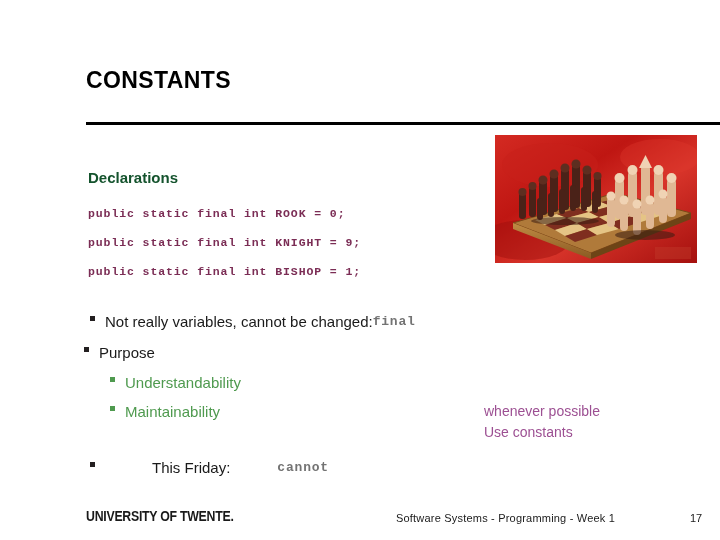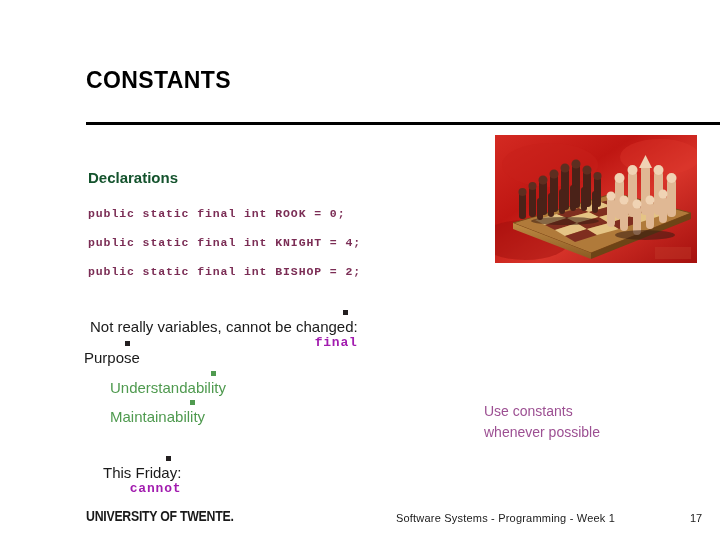--- a/index.html
+++ b/index.html
@@ -80,23 +80,22 @@
     height: 128px;
     overflow: hidden;
     background: #c41b18;
   }
   .photo svg { display: block; }
 
   
   .bullet-row {
     position: absolute;
     display: flex;
-    align-items: flex-end;
-    white-space: nowrap;
-    flex-direction: column;
+    align-items: center;
+    white-space: nowrap;
   }
   .bullet-mark {
     display: inline-block;
     width: 5px;
     height: 5px;
     margin-right: 10px;
     flex: 0 0 auto;
     position: relative;
     top: -3px;
   }
@@ -109,29 +108,29 @@
   }
   .bullet-l2 {
     font-size: 15px;
     color: #4f9a4f;
   }
 
   .inline-code {
     font-family: "Liberation Mono", "DejaVu Sans Mono", monospace;
     font-size: 13px;
     font-weight: bold;
-    color: #a21caf;
+    color: #737373;
     letter-spacing: 0.8px;
   }
 
   #bullet-not-variables { left: 90px; top: 313px; }
   #bullet-purpose       { left: 84px; top: 344px; }
   #bullet-understand    { left: 110px; top: 374px; }
   #bullet-maintain      { left: 110px; top: 403px; }
-  #bullet-friday        { left: 103px; top: 459px; }
+  #bullet-friday        { left: 90px; top: 459px; gap: 47px; }
 
   
   .side-note {
     position: absolute;
     left: 484px;
     top: 401px;
     font-size: 14px;
     color: #9c4f92;
     line-height: 21px;
     white-space: nowrap;
@@ -174,22 +173,22 @@
 <div class="slide">
 
   <div class="slide-title">CONSTANTS</div>
 
   <div class="title-rule"></div>
 
   <div class="declarations-heading">Declarations</div>
 
   <div class="code-list">
     <div class="code-line">public static final int ROOK = 0;</div>
-    <div class="code-line">public static final int KNIGHT = 4;</div>
-    <div class="code-line">public static final int BISHOP = 2;</div>
+    <div class="code-line">public static final int KNIGHT = 9;</div>
+    <div class="code-line">public static final int BISHOP = 1;</div>
   </div>
 
   <div class="photo">
     <svg width="202" height="128" viewBox="0 0 202 128">
       <defs>
         <linearGradient id="redcloth" x1="0" y1="0" x2="1" y2="1">
           <stop offset="0%" stop-color="#d42a22"></stop>
           <stop offset="35%" stop-color="#bf1612"></stop>
           <stop offset="60%" stop-color="#d8342a"></stop>
           <stop offset="100%" stop-color="#a5100e"></stop>
@@ -302,22 +301,22 @@
     <span class="bullet-mark green"></span>
     <span>Maintainability</span>
   </div>
 
   <div class="bullet-row bullet-l2" id="bullet-understand">
     <span class="bullet-mark green"></span>
     <span>Understandability</span>
   </div>
 
   <div class="side-note">
+    <div>whenever possible</div>
     <div>Use constants</div>
-    <div>whenever possible</div>
   </div>
 
   <div class="bullet-row bullet-l1" id="bullet-friday">
     <span class="bullet-mark black"></span>
     <span>This Friday: </span>
     <span class="inline-code">cannot</span>
   </div>
 
   <div class="footer-logo">UNIVERSITY OF TWENTE.</div>
   <div class="footer-center">Software Systems - Programming - Week 1</div>

